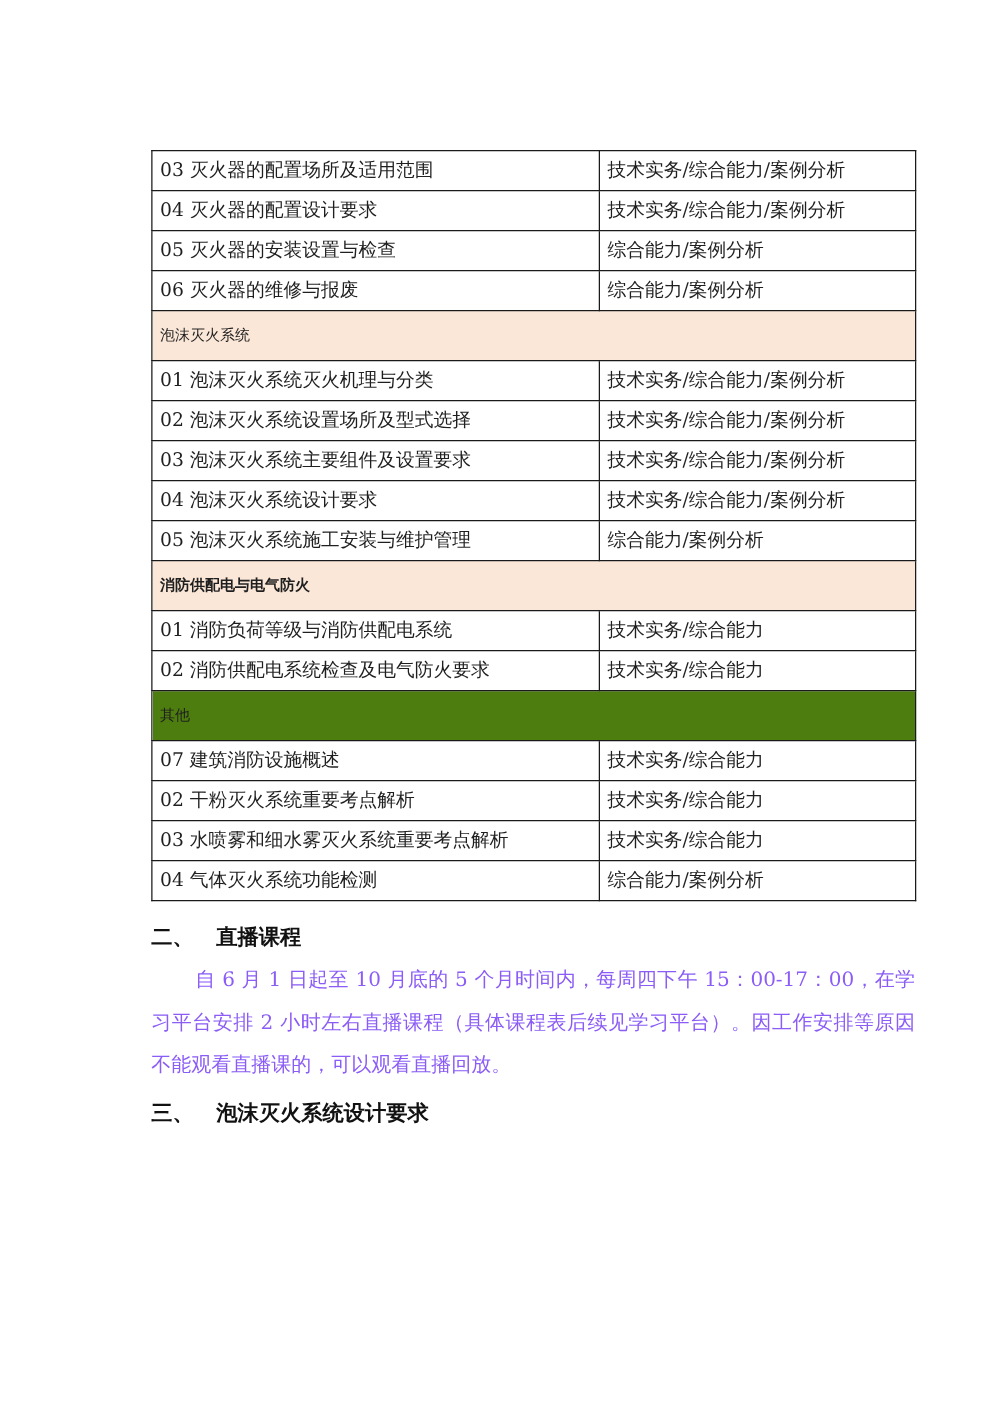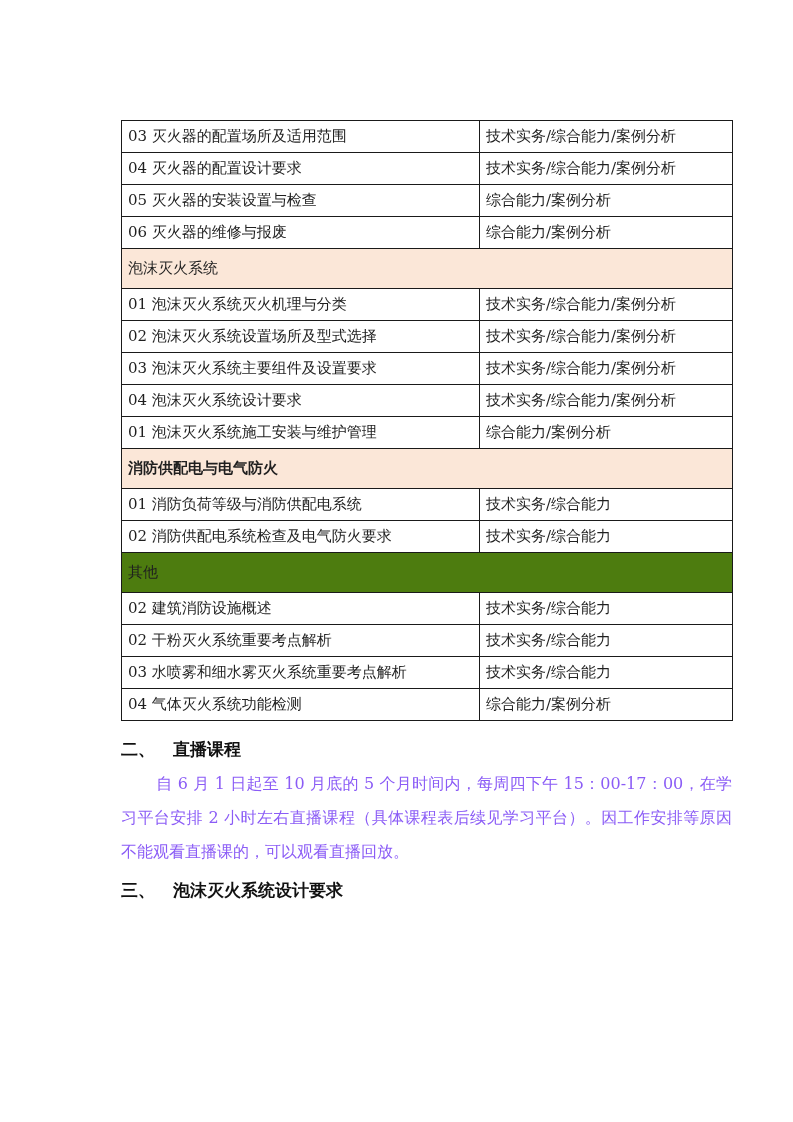--- a/index.html
+++ b/index.html
@@ -31,21 +31,21 @@
   table.course-table td {
     border: 1px solid #1a1a1a;
     padding: 0 6px;
     height: 31px;
     vertical-align: middle;
     overflow: hidden;
     white-space: nowrap;
   }
   table.course-table td.section-cell {
     background: #fbe7d8;
-    font-size: 15px;
+    font-size: 12px;
     height: 39px;
   }
   col.topic-col { width: 358px; }
   col.coverage-col { width: 253px; }
 
   .doc-heading {
     display: flex;
     align-items: baseline;
     font-family: "DejaVu Sans", "Liberation Sans", sans-serif;
     font-weight: bold;
@@ -110,39 +110,39 @@
         </tr>
         <tr>
           <td class="topic-cell">03 泡沫灭火系统主要组件及设置要求</td>
           <td class="coverage-cell">技术实务/综合能力/案例分析</td>
         </tr>
         <tr>
           <td class="topic-cell">04 泡沫灭火系统设计要求</td>
           <td class="coverage-cell">技术实务/综合能力/案例分析</td>
         </tr>
         <tr>
-          <td class="topic-cell">01 泡沫灭火系统施工安装与维护管理</td>
+          <td class="topic-cell">05 泡沫灭火系统施工安装与维护管理</td>
           <td class="coverage-cell">综合能力/案例分析</td>
         </tr>
         <tr>
           <td colspan="2" class="section-cell" style="background: rgb(251, 231, 216); font-weight: bold;">消防供配电与电气防火</td>
         </tr>
         <tr>
           <td class="topic-cell">01 消防负荷等级与消防供配电系统</td>
           <td class="coverage-cell">技术实务/综合能力</td>
         </tr>
         <tr>
           <td class="topic-cell">02 消防供配电系统检查及电气防火要求</td>
           <td class="coverage-cell">技术实务/综合能力</td>
         </tr>
         <tr>
           <td colspan="2" class="section-cell" style="background: #4d7c0f;">其他</td>
         </tr>
         <tr>
-          <td class="topic-cell">02 建筑消防设施概述</td>
+          <td class="topic-cell">07 建筑消防设施概述</td>
           <td class="coverage-cell">技术实务/综合能力</td>
         </tr>
         <tr>
           <td class="topic-cell">02 干粉灭火系统重要考点解析</td>
           <td class="coverage-cell">技术实务/综合能力</td>
         </tr>
         <tr>
           <td class="topic-cell">03 水喷雾和细水雾灭火系统重要考点解析</td>
           <td class="coverage-cell">技术实务/综合能力</td>
         </tr>

